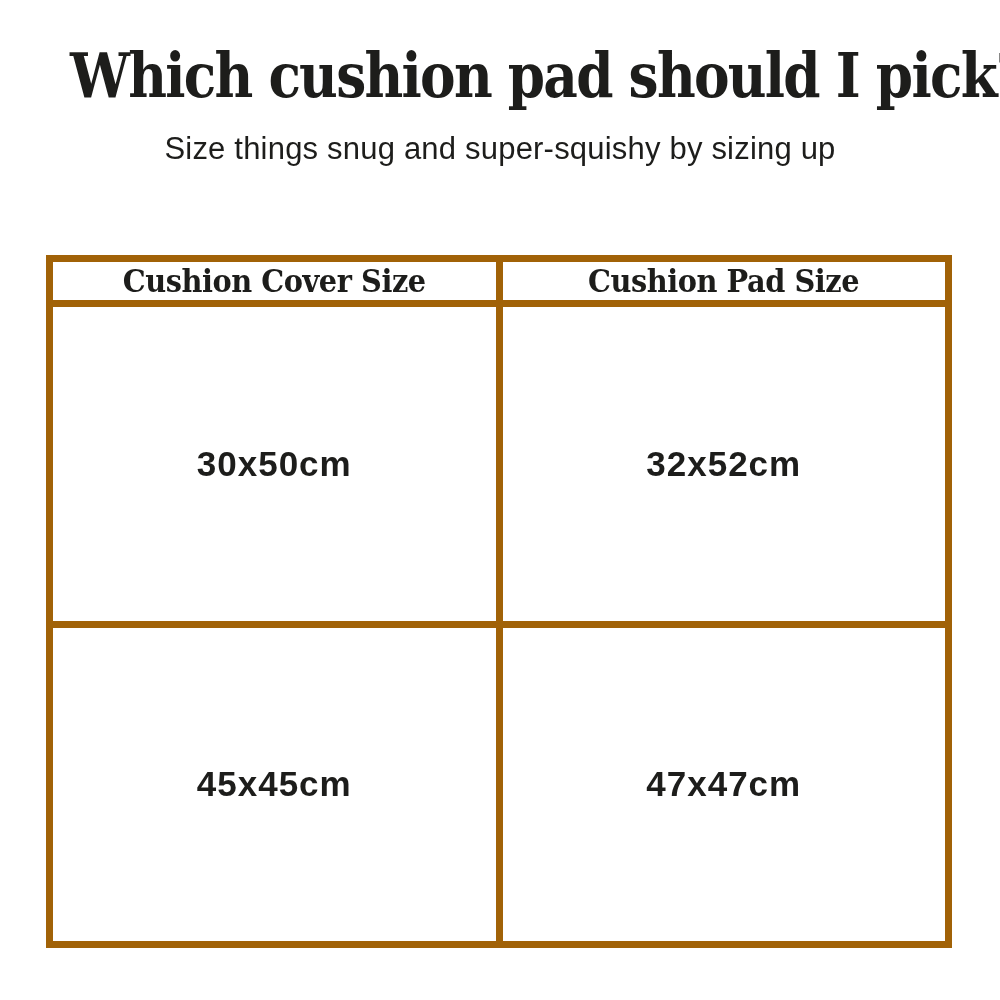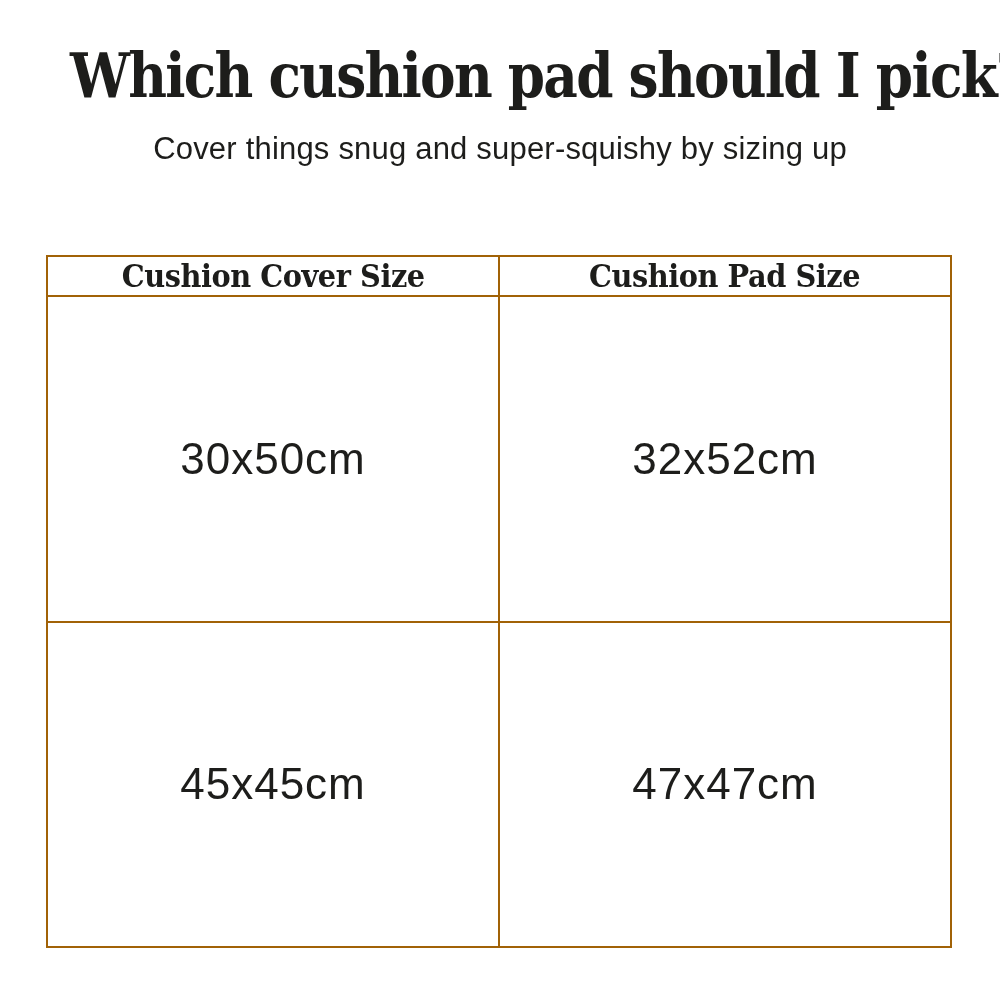--- a/index.html
+++ b/index.html
@@ -52,21 +52,21 @@
     position: absolute;
     left: 46px;
     top: 255px;
     width: 906px;
     height: 693px;
     border-collapse: collapse;
     table-layout: fixed;
   }
   .size-table th,
   .size-table td {
-    border: 2px solid #a16207;
+    border: 7px solid #a16207;
     width: 50%;
     height: 20%;
     text-align: center;
     vertical-align: middle;
     padding: 0;
     background: #ffffff;
   }
   .size-table th {
     font-family: "DejaVu Serif", serif;
     font-weight: 700;
@@ -74,34 +74,34 @@
   }
   .condensed {
     display: inline-block;
     transform: scaleX(0.9);
     transform-origin: 50% 50%;
     white-space: nowrap;
     letter-spacing: -0.5px;
   }
   .size-table td {
     font-family: "Liberation Sans", sans-serif;
-    font-weight: 400;
-    font-size: 44px;
+    font-weight: 700;
+    font-size: 35px;
     letter-spacing: 1px;
   }
 </style>
 </head>
 <body>
 
 <div class="canvas">
 
   <h1 class="title">Which cushion pad should I pick?</h1>
 
   <p class="subtitle">
-    <span class="sub-line">Cover things snug and super-squishy by sizing up</span>
+    <span class="sub-line">Size things snug and super-squishy by sizing up</span>
   </p>
 
   <table class="size-table">
     <thead>
       <tr>
         <th>
           <span class="condensed">Cushion Cover Size</span>
         </th>
         <th>
           <span class="condensed">Cushion Pad Size</span>

